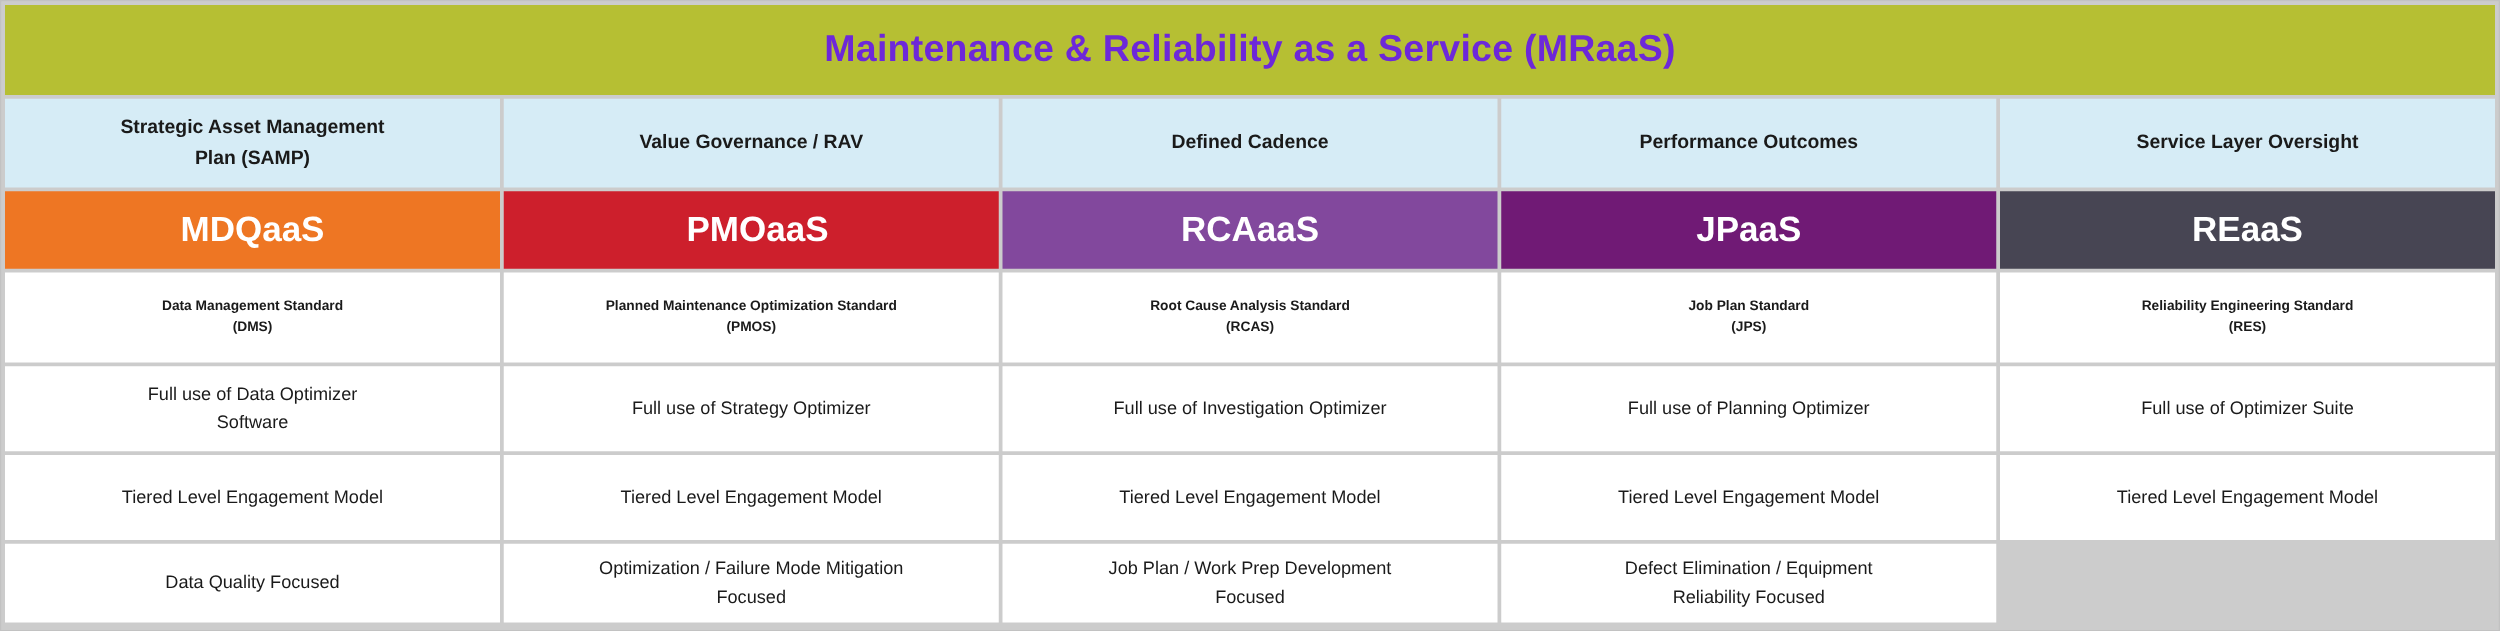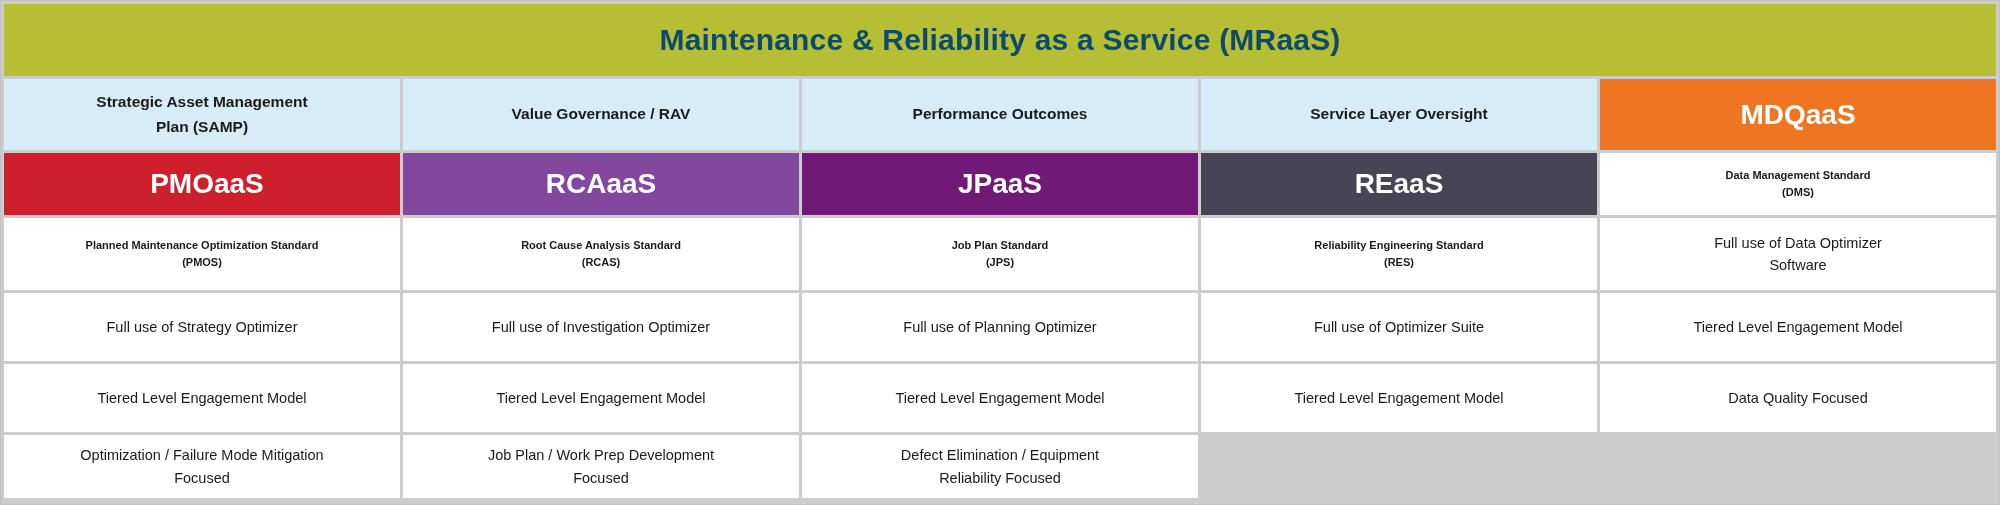--- a/index.html
+++ b/index.html
@@ -32,21 +32,21 @@
     white-space: pre-line;
     color: #1a1a1a;
     background: #ffffff;
     line-height: 1.55;
     padding: 0 14px;
     box-sizing: border-box;
   }
   .title-cell {
     grid-column: 1 / -1;
     background: #b6bf33;
-    color: #0c4a6e;
+    color: #6d28d9;
     font-size: 30px;
     font-weight: bold;
     letter-spacing: 0.2px;
   }
   .cat-cell {
     background: #d6ecf6;
     font-weight: bold;
     font-size: 15.5px;
   }
   .service-cell {
@@ -66,20 +66,21 @@
 <body>
 
 <div class="frame">
   <div class="grid">
 
     <div class="cell title-cell">Maintenance &amp; Reliability as a Service (MRaaS)</div>
 
     <div class="cell cat-cell">Strategic Asset Management
 Plan (SAMP)</div>
     <div class="cell cat-cell">Value Governance / RAV</div>
+    <div class="cell cat-cell">Defined Cadence</div>
     <div class="cell cat-cell">Performance Outcomes</div>
     <div class="cell cat-cell">Service Layer Oversight</div>
 
     <div class="cell service-cell" style="background-color: rgb(238, 118, 35);">MDQaaS</div>
     <div class="cell service-cell" style="background-color: rgb(205, 31, 44); padding-left: 24px;">PMOaaS</div>
     <div class="cell service-cell" style="background-color: rgb(130, 72, 157);">RCAaaS</div>
     <div class="cell service-cell" style="background-color: #701a75;">JPaaS</div>
     <div class="cell service-cell" style="background-color: rgb(71, 69, 83);">REaaS</div>
 
     <div class="cell standard-cell">Data Management Standard

